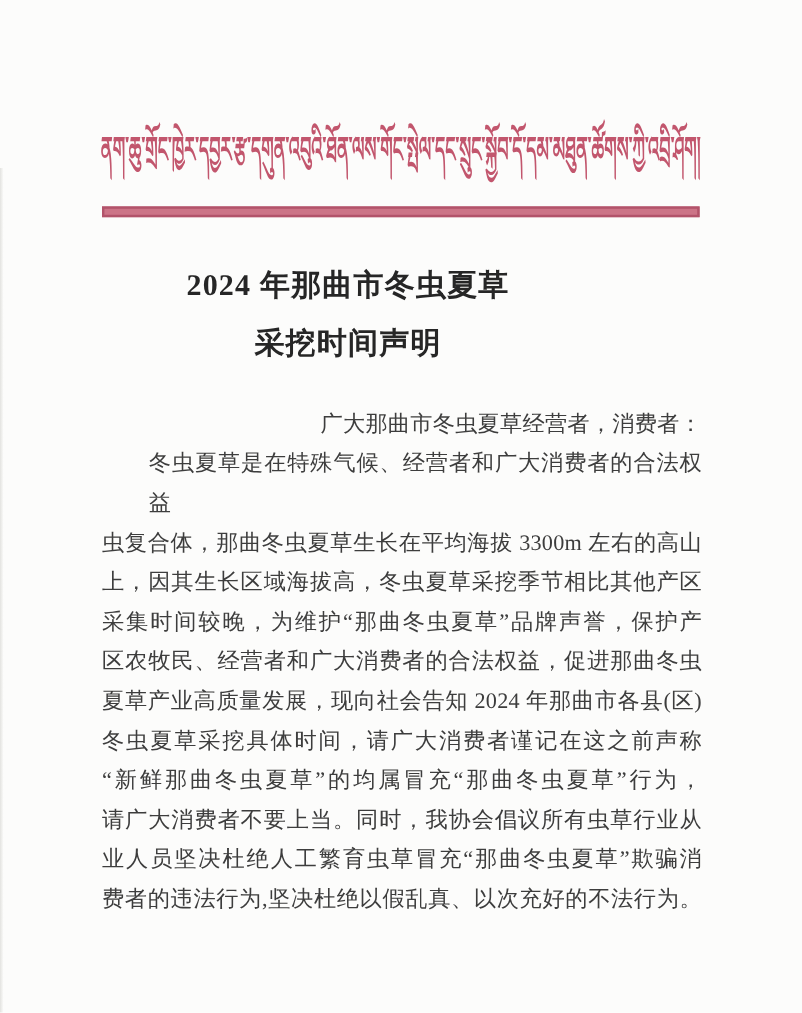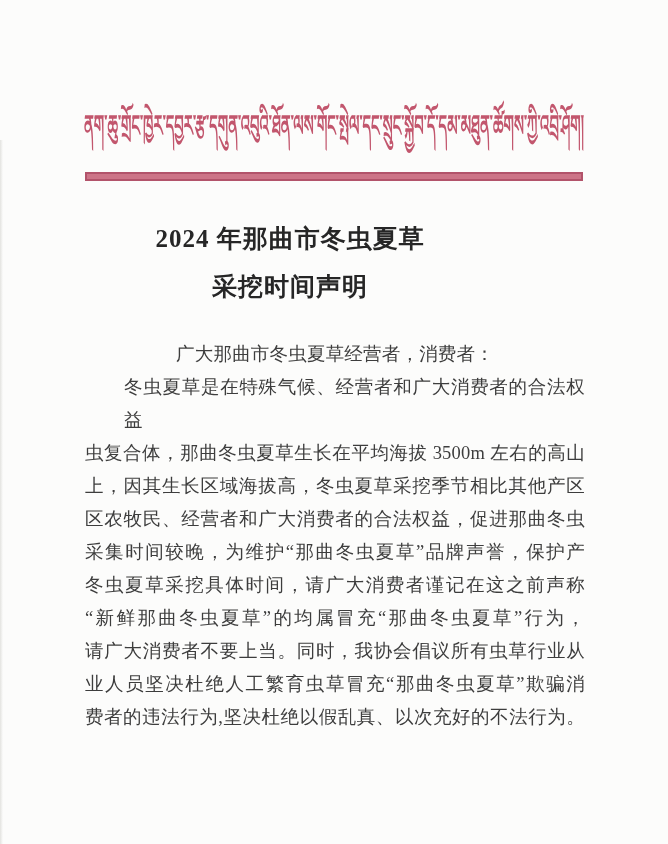--- a/index.html
+++ b/index.html
@@ -77,21 +77,21 @@
   
   .body-block {
     position: absolute;
     left: 85px; top: 338px;
     width: 500px;
     color: var(--body-ink, #3d3d3d);
     font-size: 18.5px;
     line-height: 33px;
     letter-spacing: .2px;
   }
-  .salutation { text-align: center; }
+  .salutation { text-align: right; }
   .lines > div {
     text-align: justify;
     text-align-last: justify;
   }
   .lines > div:first-child { padding-left: 39px; }
 </style>
 </head>
 <body>
 
 <div class="page">
@@ -106,24 +106,25 @@
   <div class="rule"></div>
 
   <div class="doc-title t1">2024 年那曲市冬虫夏草</div>
 
   <div class="doc-title t2">采挖时间声明</div>
 
   <div class="body-block">
     <div class="salutation">广大那曲市冬虫夏草经营者，消费者：</div>
     <div class="lines">
         <div>冬虫夏草是在特殊气候、经营者和广大消费者的合法权益</div>
-        <div>虫复合体，那曲冬虫夏草生长在平均海拔 3500m 左右的高山</div>
+        <div>虫复合体，那曲冬虫夏草生长在平均海拔 3300m 左右的高山</div>
         <div>上，因其生长区域海拔高，冬虫夏草采挖季节相比其他产区</div>
+        <div>采集时间较晚，为维护“那曲冬虫夏草”品牌声誉，保护产</div>
         <div>区农牧民、经营者和广大消费者的合法权益，促进那曲冬虫</div>
-        <div>采集时间较晚，为维护“那曲冬虫夏草”品牌声誉，保护产</div>
+        <div>夏草产业高质量发展，现向社会告知 2024 年那曲市各县(区)</div>
         <div>冬虫夏草采挖具体时间，请广大消费者谨记在这之前声称</div>
         <div>“新鲜那曲冬虫夏草”的均属冒充“那曲冬虫夏草”行为，</div>
         <div>请广大消费者不要上当。同时，我协会倡议所有虫草行业从</div>
         <div>业人员坚决杜绝人工繁育虫草冒充“那曲冬虫夏草”欺骗消</div>
         <div>费者的违法行为,坚决杜绝以假乱真、以次充好的不法行为。</div>
       </div>
   </div>
 
 </div>
 

